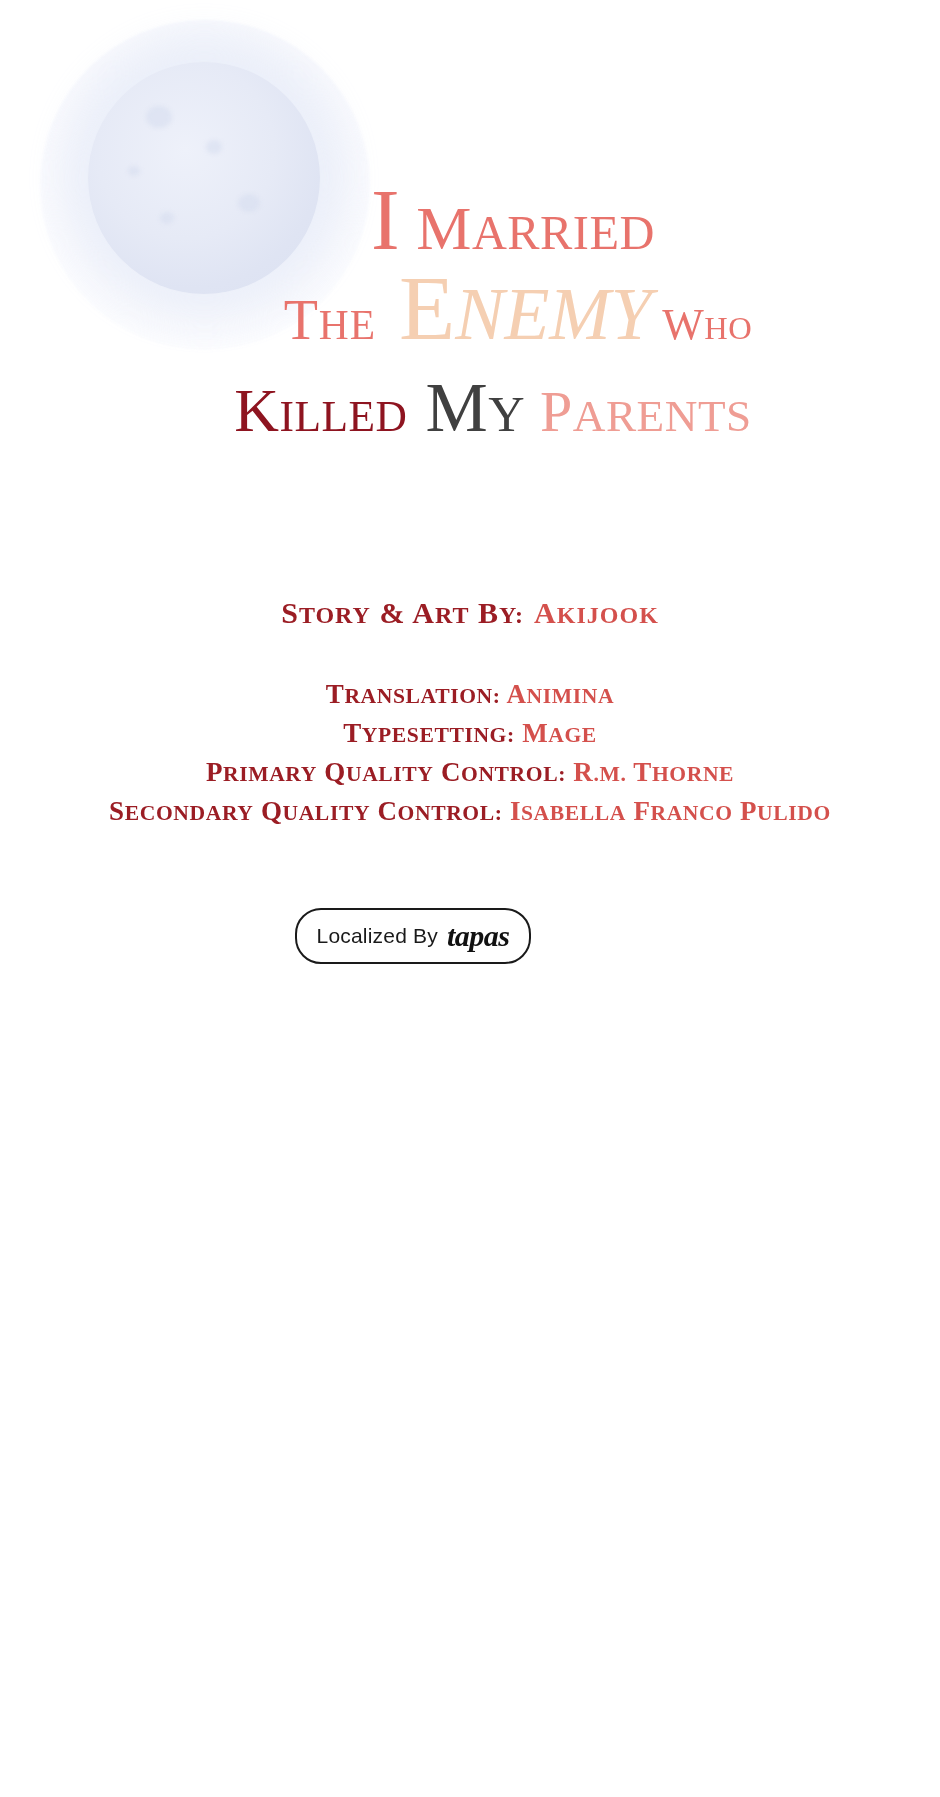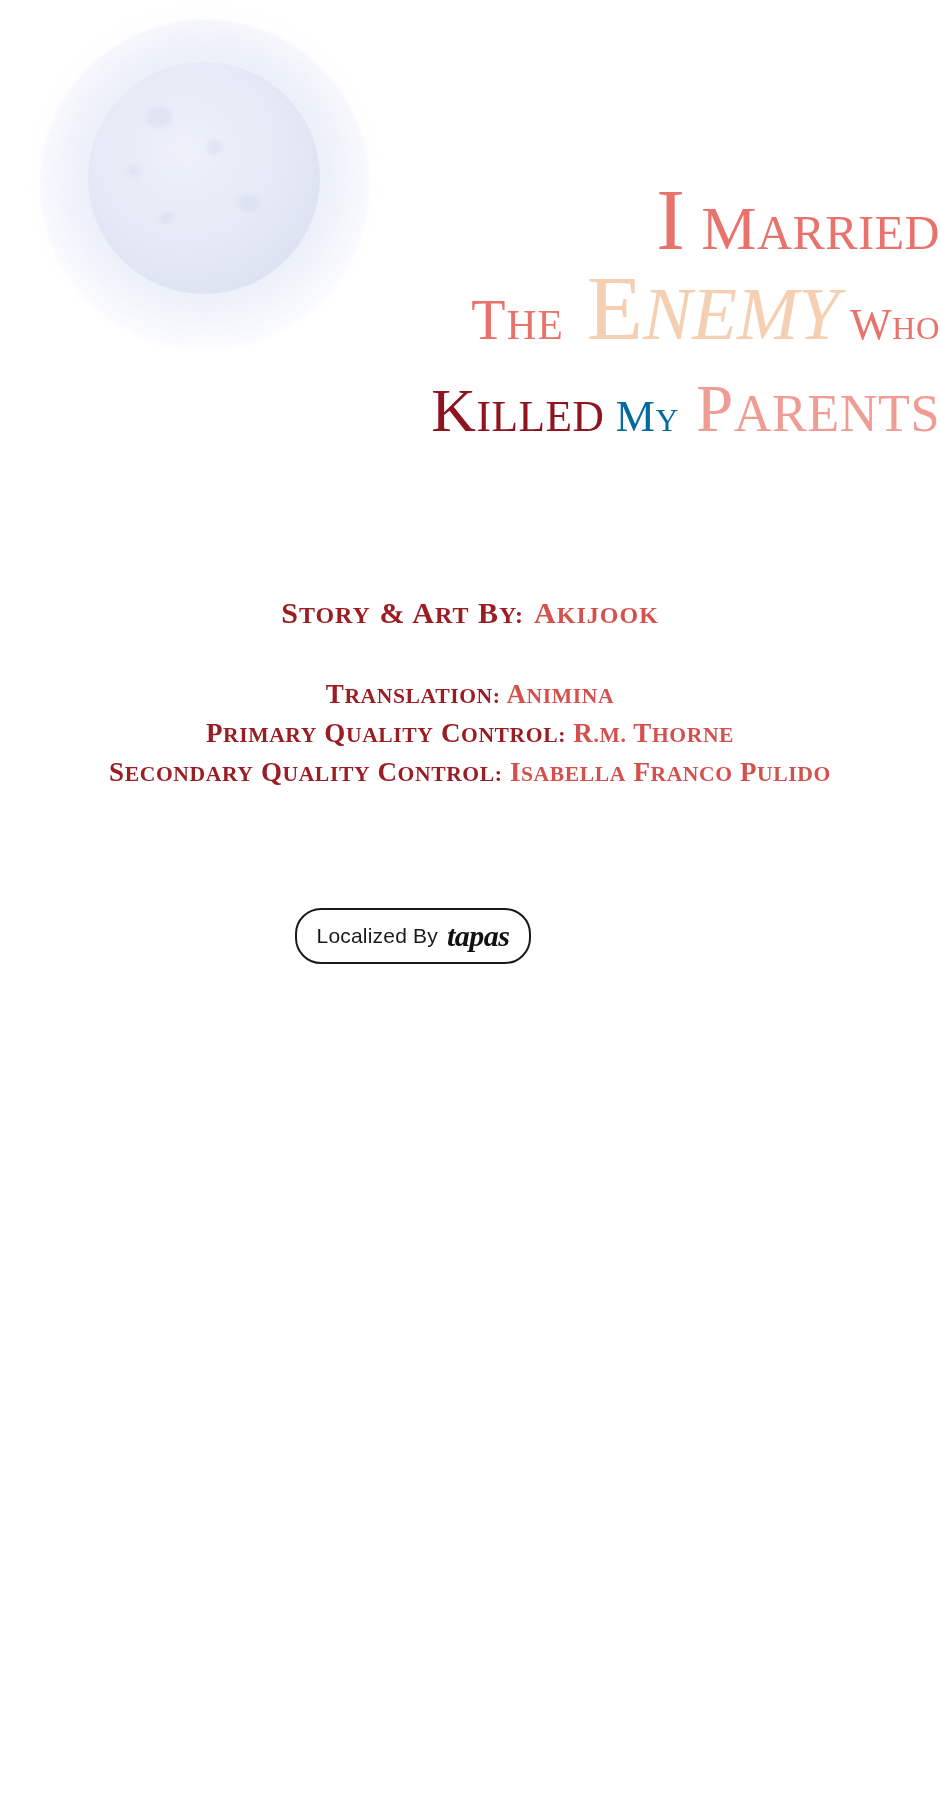--- a/index.html
+++ b/index.html
@@ -51,21 +51,21 @@
     background: rgba(214, 221, 238, 0.55);
     filter: blur(2px);
   }
 
   
   #title-block {
     position: absolute;
     left: 0;
     top: 178px;
     width: 940px;
-    text-align: right;
+    text-align: center;
     user-select: none;
   }
   .title-line {
     display: block;
     white-space: nowrap;
     font-family: "Liberation Serif", serif;
     font-weight: normal;
     letter-spacing: 0.5px;
   }
   
@@ -105,26 +105,26 @@
     padding-left: 46px;
     margin-top: -10px;
     font-size: 72px;
     line-height: 96px;
   }
   #title-line-3 .killed {
     color: #8e1420;
     font-size: 62px;
   }
   #title-line-3 .my {
-    color: #0369a1;
-    font-size: 44px;
+    color: #404040;
+    font-size: 70px;
   }
   #title-line-3 .parents {
     color: #ef9d94;
-    font-size: 67px;
+    font-size: 58px;
   }
 
   
   #credits {
     position: absolute;
     left: 0;
     top: 596px;
     width: 940px;
     text-align: center;
   }
@@ -211,20 +211,24 @@
 <div id="credits">
   <div id="byline">
     <span><span style="font-size: 1em;">S</span><span style="font-size: 0.8em;">TORY</span> <span style="font-size: 1em;">&amp;</span><span style="font-size: 0.8em;"></span> <span style="font-size: 1em;">A</span><span style="font-size: 0.8em;">RT</span> <span style="font-size: 1em;">B</span><span style="font-size: 0.8em;">Y:</span></span><span class="author"><span style="font-size: 1em;">A</span><span style="font-size: 0.8em;">KIJOOK</span></span>
   </div>
 
   <div class="credit-row">
     <span><span style="font-size: 1em;">T</span><span style="font-size: 0.8em;">RANSLATION:</span></span>
     <span class="value"><span style="font-size: 1em;">A</span><span style="font-size: 0.8em;">NIMINA</span></span>
   </div>
   <div class="credit-row">
+    <span><span style="font-size: 1em;">T</span><span style="font-size: 0.8em;">YPESETTING:</span></span>
+    <span class="value"><span style="font-size: 1em;">M</span><span style="font-size: 0.8em;">AGE</span></span>
+  </div>
+  <div class="credit-row">
     <span><span style="font-size: 1em;">P</span><span style="font-size: 0.8em;">RIMARY</span> <span style="font-size: 1em;">Q</span><span style="font-size: 0.8em;">UALITY</span> <span style="font-size: 1em;">C</span><span style="font-size: 0.8em;">ONTROL:</span></span>
     <span class="value"><span style="font-size: 1em;">R</span><span style="font-size: 0.8em;">.M.</span> <span style="font-size: 1em;">T</span><span style="font-size: 0.8em;">HORNE</span></span>
   </div>
   <div class="credit-row">
     <span><span style="font-size: 1em;">S</span><span style="font-size: 0.8em;">ECONDARY</span> <span style="font-size: 1em;">Q</span><span style="font-size: 0.8em;">UALITY</span> <span style="font-size: 1em;">C</span><span style="font-size: 0.8em;">ONTROL:</span></span>
     <span class="value"><span style="font-size: 1em;">I</span><span style="font-size: 0.8em;">SABELLA</span> <span style="font-size: 1em;">F</span><span style="font-size: 0.8em;">RANCO</span> <span style="font-size: 1em;">P</span><span style="font-size: 0.8em;">ULIDO</span></span>
   </div>
 </div>
 
 <div id="tapas-badge">

